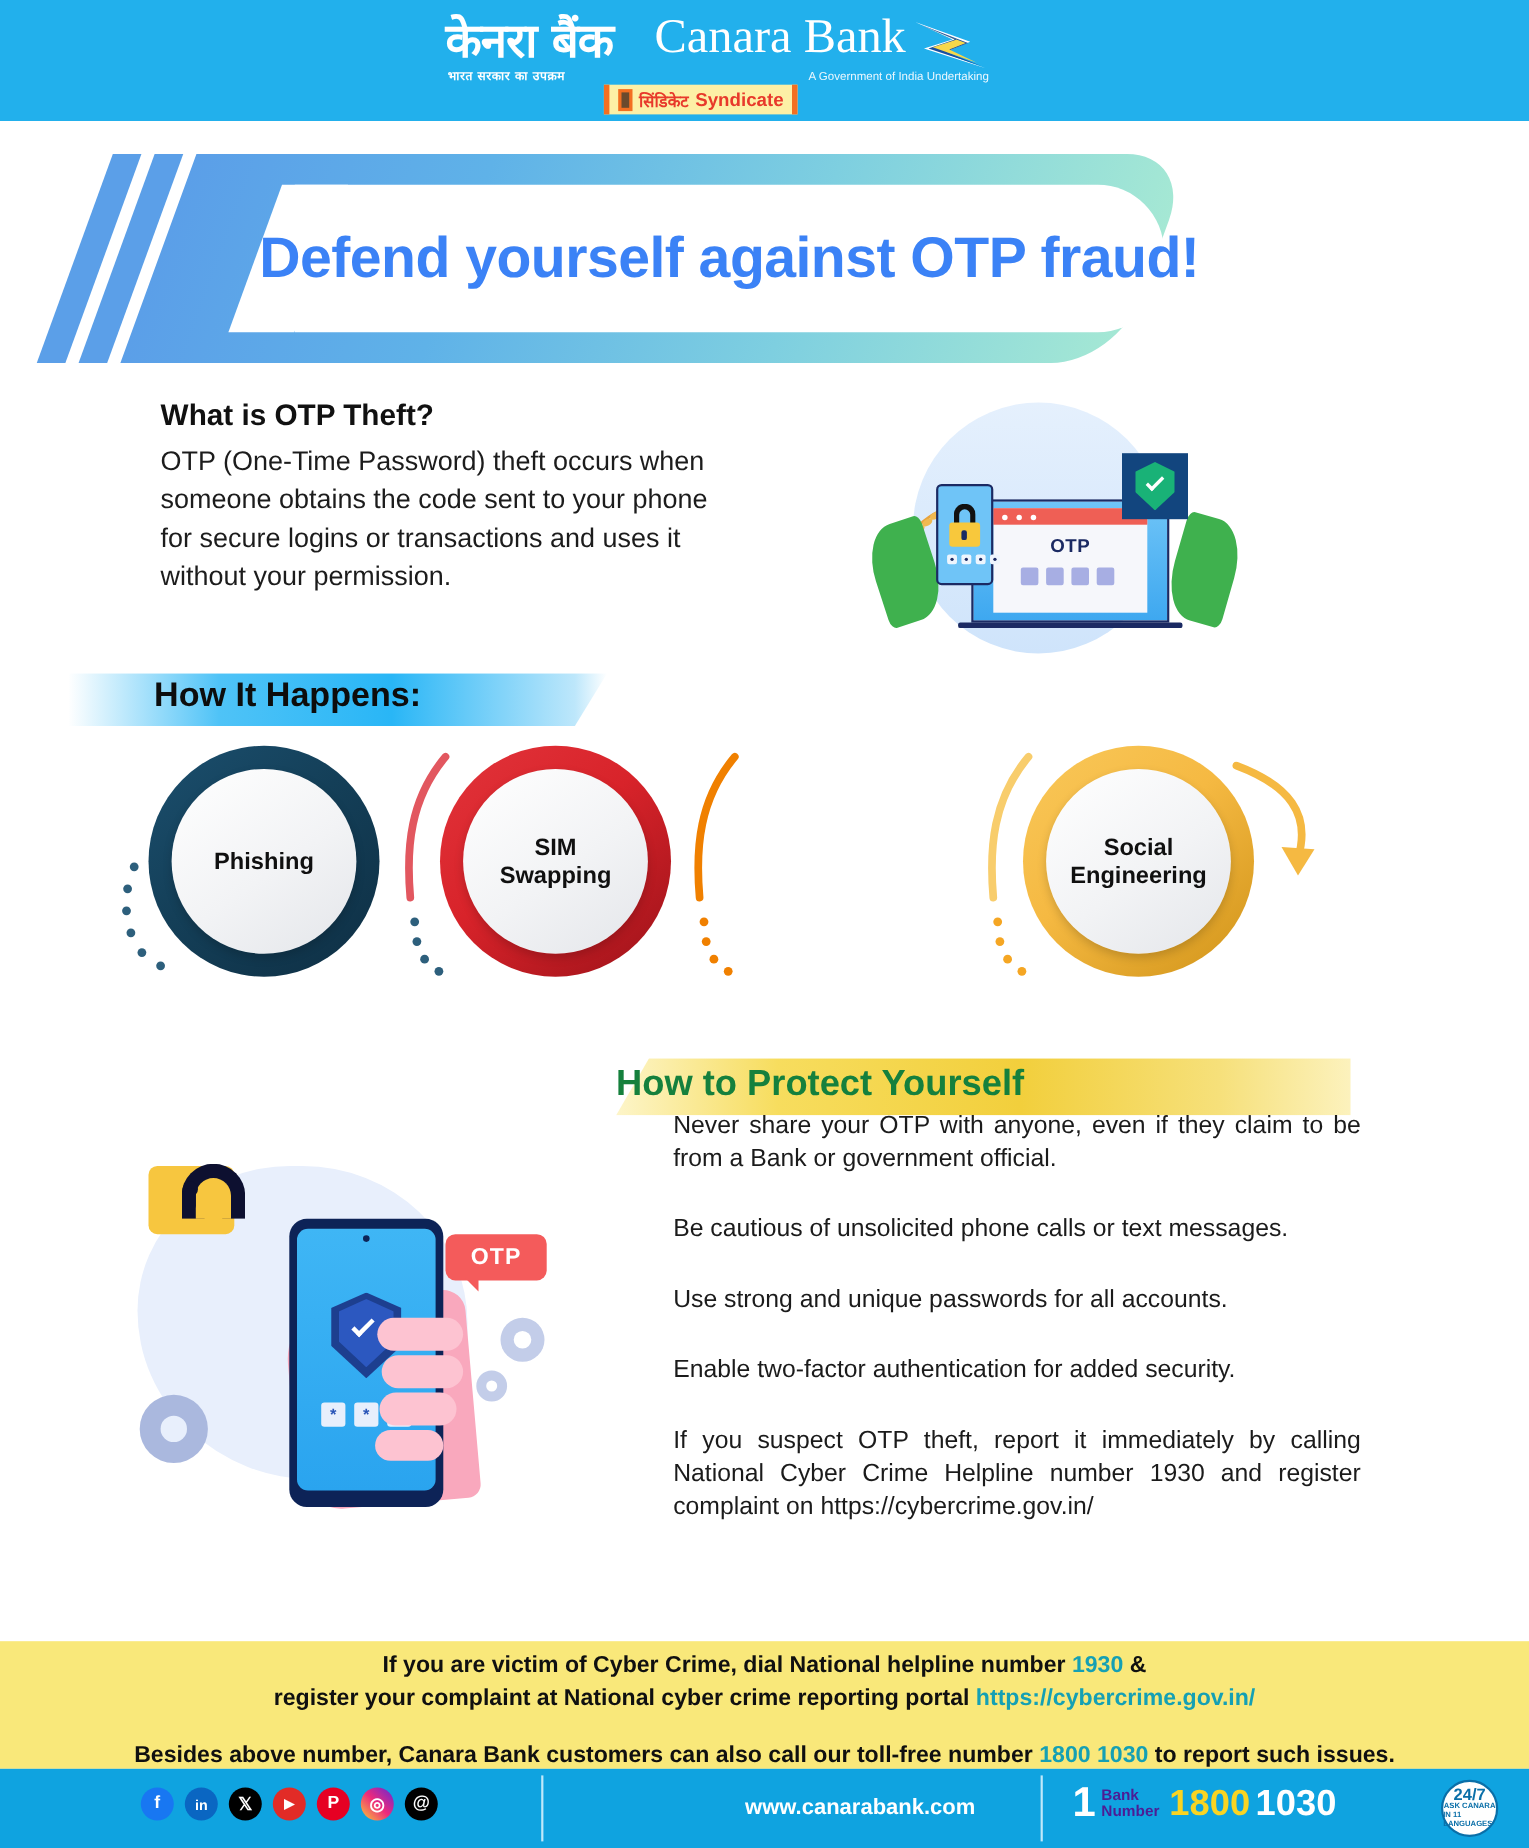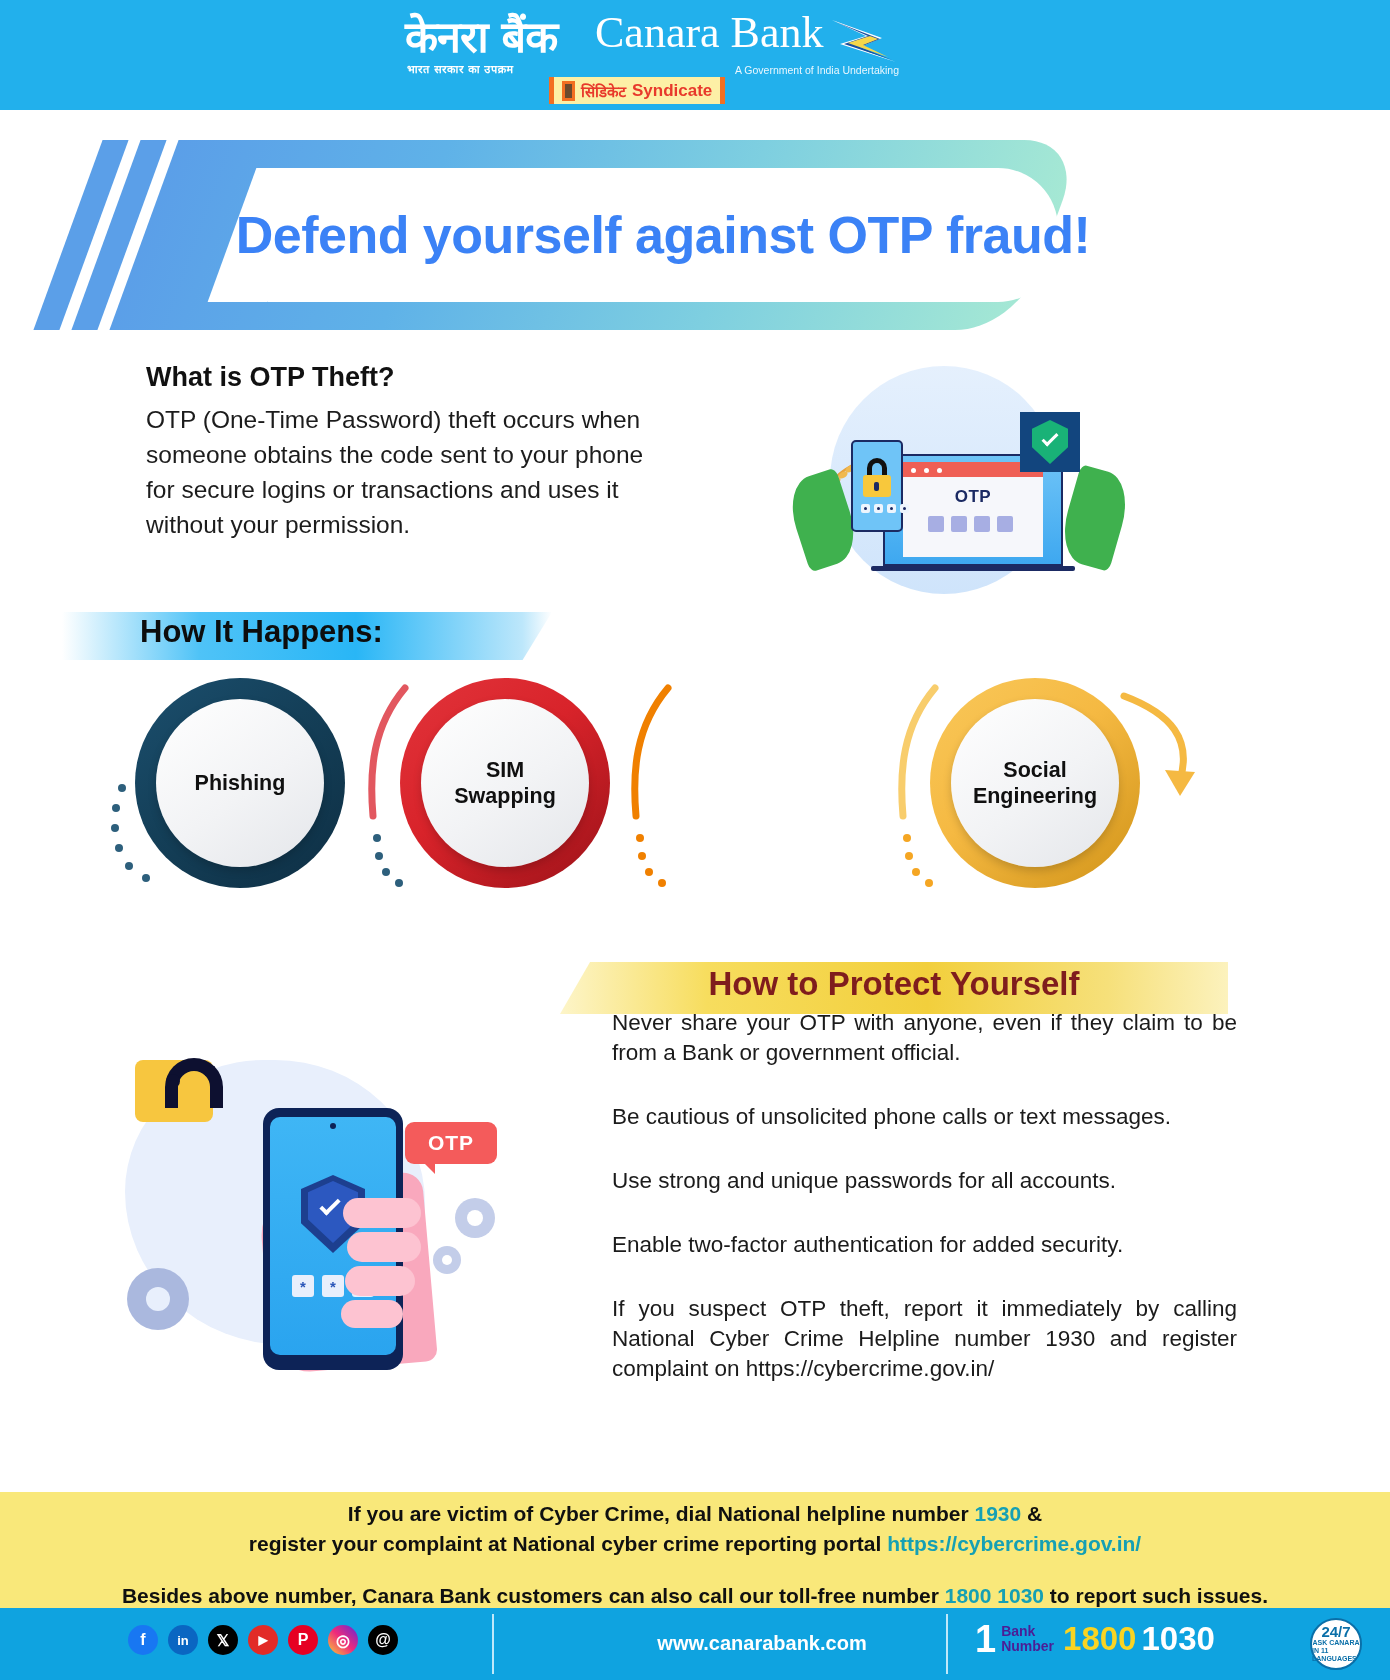--- a/index.html
+++ b/index.html
@@ -150,22 +150,22 @@
   .c-label { font-size:21.5px; font-weight:800; color:#101010; line-height:26px; }
   .c-arc { position:absolute; top:10px; width:110px; height:210px; overflow:visible; }
 
   
   .hpy-band {
     position:absolute; left:560px; top:962px; width:668px; height:52px;
     background:linear-gradient(90deg,#fdf5c9 0%,#f7dd5e 22%,#f2cf3c 55%,#f6e07a 82%,#fcf2bd 100%);
     clip-path:polygon(4.5% 0, 100% 0, 100% 100%, 0 100%);
   }
   .hpy-text {
-    position:absolute; left:560px; top:965px; width:668px; text-align:center;
-    font-size:33px; font-weight:800; color:#7f1d1d;
+    position:absolute; left:560px; top:965px; width:668px; text-align:left;
+    font-size:33px; font-weight:800; color:#15803d;
   }
 
   
   .tips { position:absolute; left:572px; top:1008px; width:625px;margin-left:40px; }
   .tip {
     font-size:22.5px; line-height:30px; color:#1b1b1b; text-align:justify;
     margin-bottom:34px;
   }
   .tip:last-child { margin-bottom:0; }
 
@@ -236,21 +236,21 @@
           display:flex; align-items:center; justify-content:center;
           font-size:16px; font-weight:700; color:#ffffff; }
   .s-fb { background:#1877f2; }
   .s-in { background:#0a66c2; }
   .s-x  { background:#000000; }
   .s-yt { background:#e22b27; }
   .s-pi { background:#e60023; }
   .s-ig { background:linear-gradient(45deg,#f9ce34,#ee2a7b,#6228d7); }
   .s-th { background:#000000; }
   .divv { position:absolute; width:2px; height:60px; background:#bfe8fa; top:1614px; }
-  .site { position:absolute; left:572px; top:1632px; width:380px; text-align:center;
+  .site { position:absolute; left:592px; top:1632px; width:380px; text-align:center;
           font-size:20px; font-weight:600; color:#ffffff; }
   .tollblk { position:absolute; left:975px; top:1620px; display:flex; align-items:center; gap:5px; }
   .one { font-size:38px; font-weight:800; color:#ffffff; line-height:34px; }
   .bnum { display:flex; flex-direction:column; line-height:15px; }
   .bnum span { font-size:14px; font-weight:700; color:#4c1d95; }
   .t1800 { font-size:33px; font-weight:800; color:#f9d423; margin-left:4px; }
   .t1030 { font-size:33px; font-weight:800; color:#ffffff; }
   .badge247 {
     position:absolute; left:1310px; top:1618px; width:52px; height:52px;
     border-radius:50%; background:#ffffff; border:2px solid #0a6fa8;

